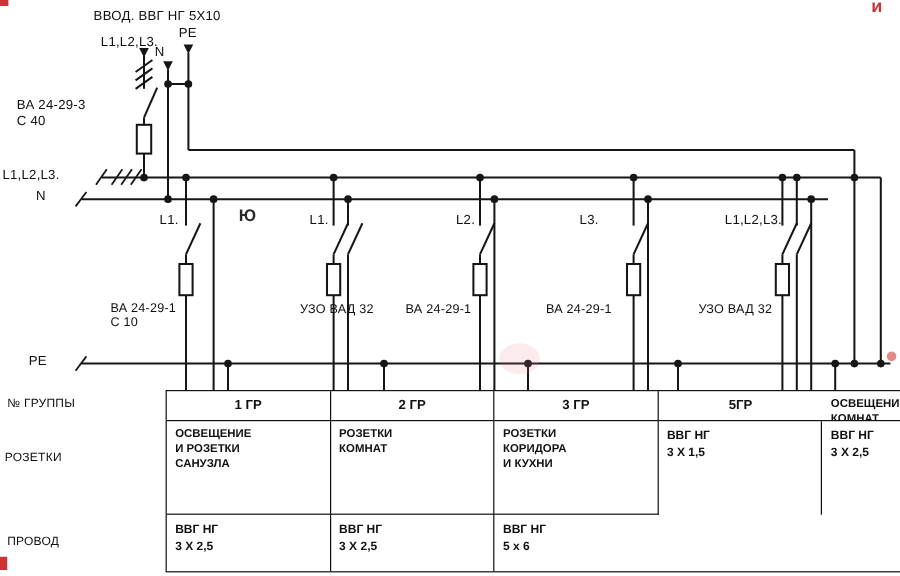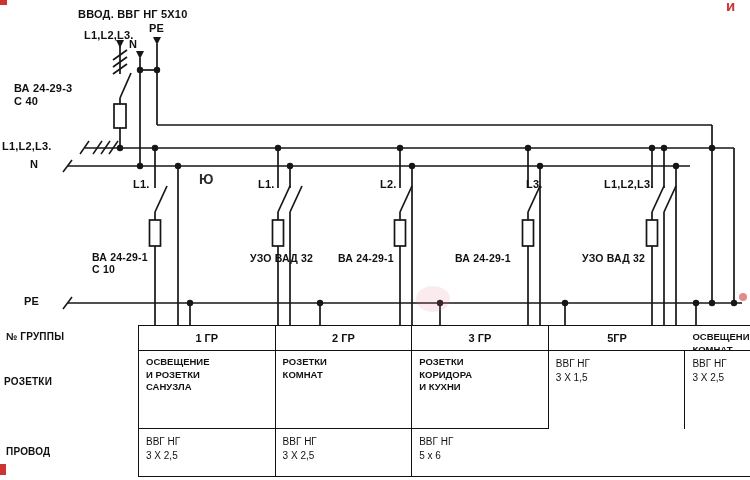--- a/index.html
+++ b/index.html
@@ -2,21 +2,21 @@
 <html><head>
 <meta charset="utf-8">
 <style>
   html,body{margin:0;padding:0;background:#fff;}
   .stage{
     position:relative;width:750px;height:480px;background:#ffffff;
     font-family:"Liberation Sans",sans-serif;color:#111;overflow:hidden;
   }
   svg.wires{position:absolute;left:0;top:0;}
   .lbl{
-    position:absolute;font-weight:700;font-size:11px;line-height:1.18;
+    position:absolute;font-weight:400;font-size:11px;line-height:1.18;
     white-space:pre-line;letter-spacing:.2px;color:#101010;
   }
   .lbl.small{font-size:10px;}
   .lbl.dev{font-size:10.5px;}
   .wm-letter{position:absolute;font-weight:700;color:#2b2b2b;font-size:14px;}
   .wm-red{position:absolute;background:#cc3333;}
   .wm-red-letter{position:absolute;color:#cc3333;font-weight:700;font-size:15px;}
   .wm-dot{position:absolute;width:8px;height:8px;border-radius:50%;background:#e58a8a;}
   .wm-blob{position:absolute;width:34px;height:26px;border-radius:50%;background:rgba(228,130,150,.16);}
   
@@ -24,21 +24,21 @@
     position:absolute;left:138px;top:325px;width:685px;height:152px;
     border:1.7px solid #111;box-sizing:border-box;
     display:grid;grid-template-columns:repeat(5,1fr);grid-template-rows:25px 1fr 47px;
     background:#fff;
   }
   .cell{border-right:1.7px solid #111;border-bottom:1.7px solid #111;box-sizing:border-box;overflow:hidden;}
   .cell.last-col{border-right:none;}
   .cell.last-row{border-bottom:none;}
   .cell.num{display:flex;align-items:center;justify-content:center;font-size:11px;font-weight:700;}
   .cell.desc{padding:5px 3px 0 7px;font-size:9.5px;font-weight:700;line-height:1.32;white-space:pre-line;}
-  .cell.wire{padding:6px 3px 0 7px;font-size:10px;font-weight:400;line-height:1.4;white-space:pre-line;}
+  .cell.wire{padding:6px 3px 0 7px;font-size:10px;font-weight:700;line-height:1.4;white-space:pre-line;}
 </style>
 </head>
 <body>
 
 <div class="stage">
 
   <svg class="wires" width="750" height="480" viewBox="0 0 750 480">
 
     <g stroke="#161616" stroke-width="1.7" fill="none">
       <line x1="85" y1="148" x2="734" y2="148"></line>
@@ -161,21 +161,21 @@
   <div class="lbl" style="left:14px;top:82px;">ВА 24-29-3
 С 40</div>
 
   <div class="lbl" style="left:2px;top:140px;">L1,L2,L3.</div>
   <div class="lbl" style="left:30px;top:158px;">N</div>
   <div class="lbl" style="left:24px;top:295px;">РЕ</div>
 
   <div class="lbl" style="left:133px;top:178px;">L1.</div>
   <div class="lbl" style="left:258px;top:178px;">L1.</div>
   <div class="lbl" style="left:380px;top:178px;text-align:right;">L2.</div>
-  <div class="lbl" style="left:526px;top:178px;">L3.</div>
+  <div class="lbl" style="left:483px;top:178px;">L3.</div>
   <div class="lbl" style="left:604px;top:178px;">L1,L2,L3.</div>
 
   <div class="lbl dev" style="left:92px;top:251px;">ВА 24-29-1
 С 10</div>
   <div class="lbl dev" style="left:250px;top:252px;">УЗО ВАД 32</div>
   <div class="lbl dev" style="left:338px;top:252px;">ВА 24-29-1</div>
   <div class="lbl dev" style="left:455px;top:252px;">ВА 24-29-1</div>
   <div class="lbl dev" style="left:582px;top:252px;">УЗО ВАД 32</div>
 
   <div class="lbl small" style="left:6px;top:331px;">№ ГРУППЫ</div>

